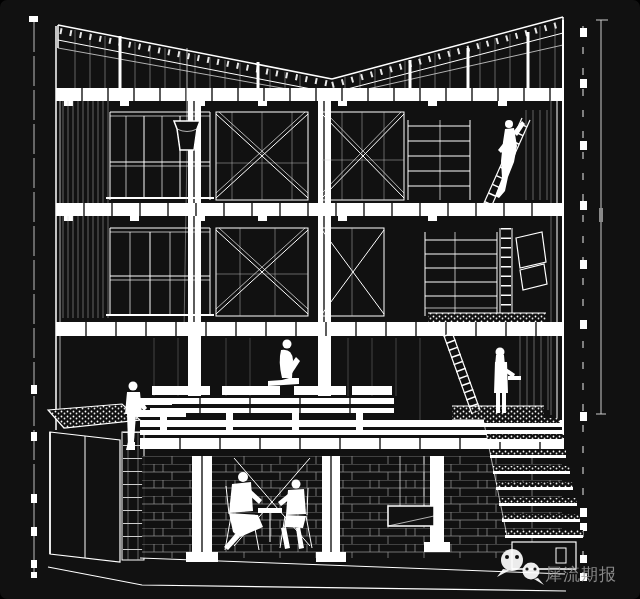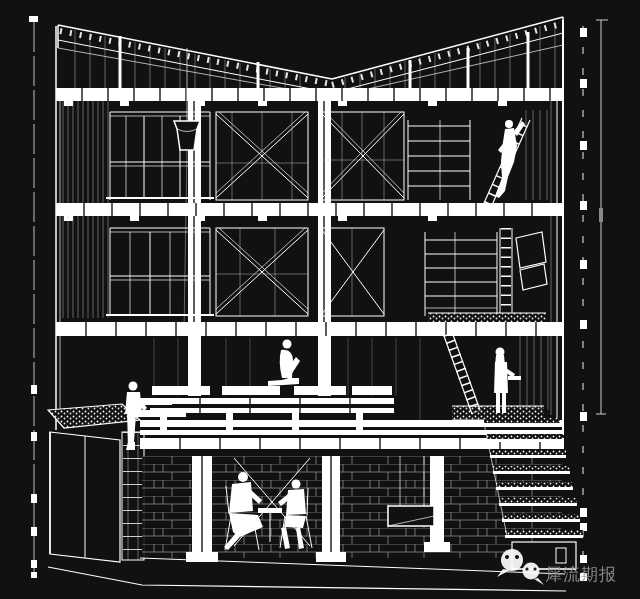--- a/index.html
+++ b/index.html
@@ -1,17 +1,17 @@
 <!DOCTYPE html>
 <html><head>
 <meta charset="utf-8">
 <style>
   html,body{margin:0;padding:0;background:#000;}
   .stage{position:relative;width:640px;height:599px;background:#111;overflow:hidden;
-         font-family:"DejaVu Sans",sans-serif;}
+         font-family:"DejaVu Sans",sans-serif;border-radius:7px;}
   svg{display:block}
   .s1{stroke:#fff;stroke-width:1;fill:none}
   .s12{stroke:#fff;stroke-width:1.2;fill:none}
   .s15{stroke:#fff;stroke-width:1.5;fill:none}
   .s2{stroke:#fff;stroke-width:2;fill:none}
   .t{stroke:#cfcfcf;stroke-width:.6;fill:none;opacity:.75}
   .t7{stroke:#fff;stroke-width:.8;fill:none;opacity:.85}
   .fw{fill:#fff;stroke:none}
   .blk{stroke:#161616;stroke-width:1.4}
   .hatch{stroke:#fff;stroke-width:6;fill:none;stroke-dasharray:2 8}

